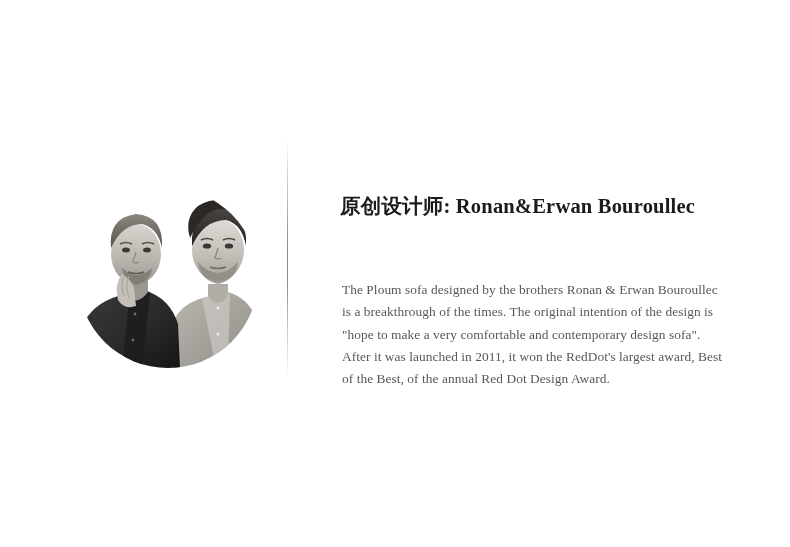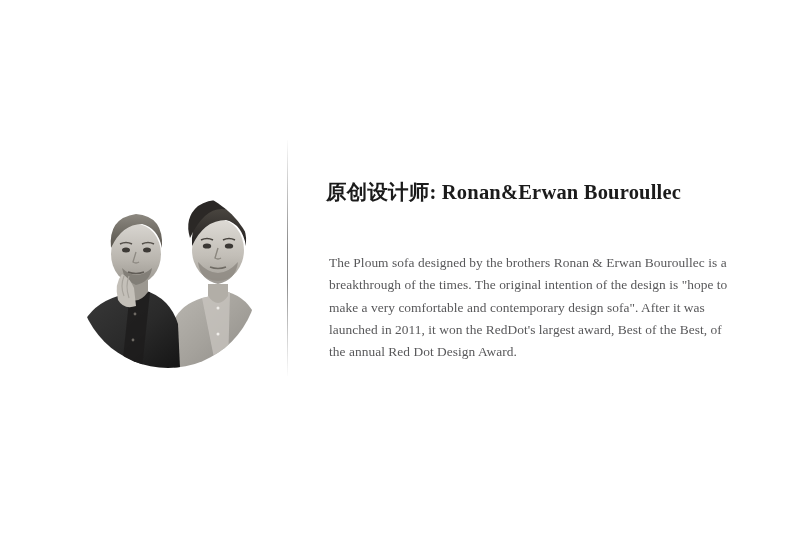--- a/index.html
+++ b/index.html
@@ -58,31 +58,31 @@
   }
 
   
   .content {
     position: absolute;
     left: 326px;
     top: 178px;
     width: 415px;
   }
   .title {
-    margin: 0;
+    margin: 14px;
     font-family: "Liberation Serif", "DejaVu Serif", serif;
     font-size: 20.5px;
     font-weight: 700;
     color: #1b1b1b;
     letter-spacing: 0.2px;
     line-height: 28px;
     white-space: nowrap;
   }
   .body-copy {
-    margin: 3px;
+    margin: 16px;
     padding-top: 43px;
     font-family: "Liberation Serif", "DejaVu Serif", serif;
     font-size: 13.4px;
     font-weight: 400;
     color: #58585a;
     line-height: 22.3px;
     letter-spacing: 0.05px;
     text-align: left;
   }
 </style>

